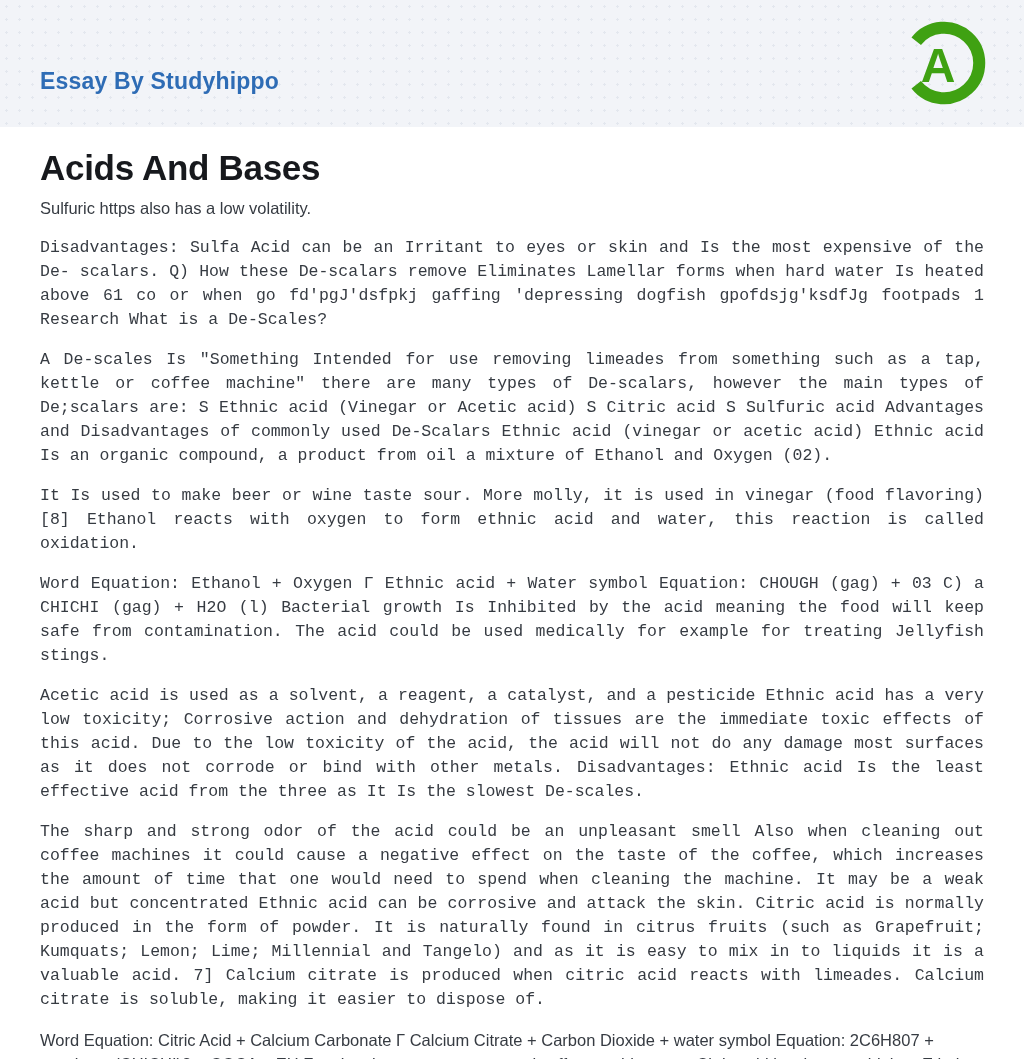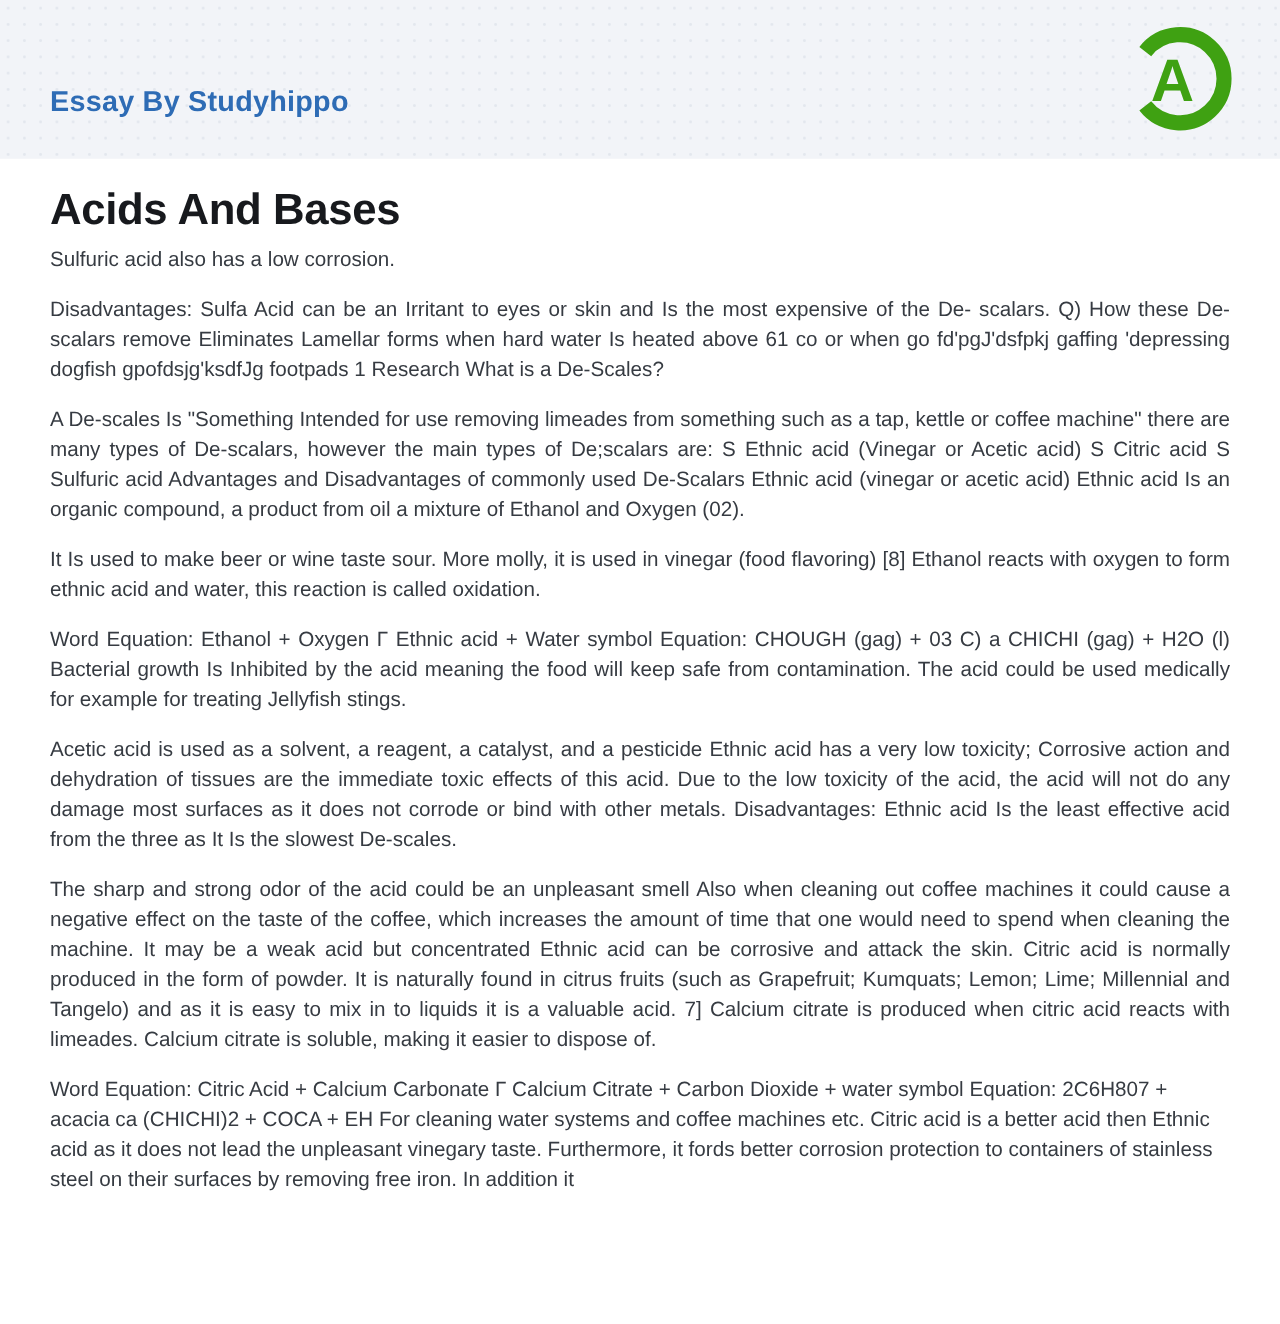--- a/index.html
+++ b/index.html
@@ -63,38 +63,38 @@
     font-weight: 800;
     letter-spacing: -0.3px;
     color: #17191d;
   }
   .para {
     margin: 0 0 16px 0;
     font-size: 16.5px;
     line-height: 24px;
     color: #363b42;
   }
-  .para.j { text-align: justify; }
+  .para.j { text-align: justify; font-family: Liberation Mono, monospace; }
 </style>
 </head>
 <body>
 
 <header class="header">
   <h2 class="site-title">Essay By Studyhippo</h2>
   <div class="logo">
     <svg viewBox="0 0 100 100" aria-hidden="true">
       <path d="M 17.7 24.7 A 41 41 0 1 1 17.7 75.3" fill="none" stroke="#3fa112" stroke-width="14" stroke-linecap="butt"></path>
     </svg>
     <span class="logo-letter">A</span>
   </div>
 </header>
 
 <main>
   <h1 class="article-title">Acids And Bases</h1>
-  <p class="para">Sulfuric acid also has a low corrosion.</p>
+  <p class="para">Sulfuric https also has a low volatility.</p>
   <p class="para j">Disadvantages: Sulfa Acid can be an Irritant to eyes or skin and Is the most expensive of the De- scalars. Q) How these De-scalars remove Eliminates Lamellar forms when hard water Is heated above 61 co or when go fd'pgJ'dsfpkj gaffing 'depressing dogfish gpofdsjg'ksdfJg footpads 1 Research What is a De-Scales?</p>
   <p class="para j">A De-scales Is "Something Intended for use removing limeades from something such as a tap, kettle or coffee machine" there are many types of De-scalars, however the main types of De;scalars are: S Ethnic acid (Vinegar or Acetic acid) S Citric acid S Sulfuric acid Advantages and Disadvantages of commonly used De-Scalars Ethnic acid (vinegar or acetic acid) Ethnic acid Is an organic compound, a product from oil a mixture of Ethanol  and Oxygen (02).</p>
   <p class="para j">It Is used to make beer or wine taste sour. More molly, it is used in vinegar (food flavoring) [8] Ethanol reacts with oxygen to form ethnic acid and water, this reaction is called oxidation.</p>
   <p class="para j">Word Equation: Ethanol + Oxygen Γ Ethnic acid + Water symbol Equation: CHOUGH (gag) + 03 C) a CHICHI (gag) + H2O (l) Bacterial growth Is Inhibited by the acid meaning the food will keep safe from contamination. The acid could be used medically for example for treating Jellyfish stings.</p>
   <p class="para j">Acetic acid is used as a solvent, a reagent, a catalyst, and a pesticide Ethnic acid has a very low toxicity; Corrosive action and dehydration of tissues are the immediate toxic effects of this acid.  Due to the low toxicity of the acid, the acid will not do any damage most surfaces as it does not corrode or bind with other metals. Disadvantages: Ethnic acid Is the least effective acid from the three as It Is the slowest De-scales.</p>
   <p class="para j">The sharp and strong odor of the acid could be an unpleasant smell Also when cleaning out coffee machines it could cause a negative effect on the taste of the coffee, which increases the amount of time that one would need to spend when cleaning the machine. It may be a weak acid but concentrated Ethnic acid can be corrosive and attack the skin.  Citric acid is normally produced in the form of powder. It is naturally found in citrus fruits (such as Grapefruit; Kumquats; Lemon; Lime; Millennial and Tangelo) and as it is easy to mix in to liquids it is a valuable acid. 7] Calcium citrate is produced when citric acid reacts with limeades. Calcium citrate is soluble, making it easier to dispose of.</p>
   <p class="para">Word Equation: Citric Acid + Calcium Carbonate Γ Calcium Citrate + Carbon Dioxide + water symbol Equation: 2C6H807 + acacia ca (CHICHI)2 + COCA + EH  For cleaning water systems and coffee machines etc. Citric acid is a better acid then Ethnic acid as it does not lead the unpleasant vinegary taste. Furthermore, it fords better corrosion protection to containers of stainless steel on their surfaces by removing free iron. In addition it</p>
 </main>
 
 </body></html>

